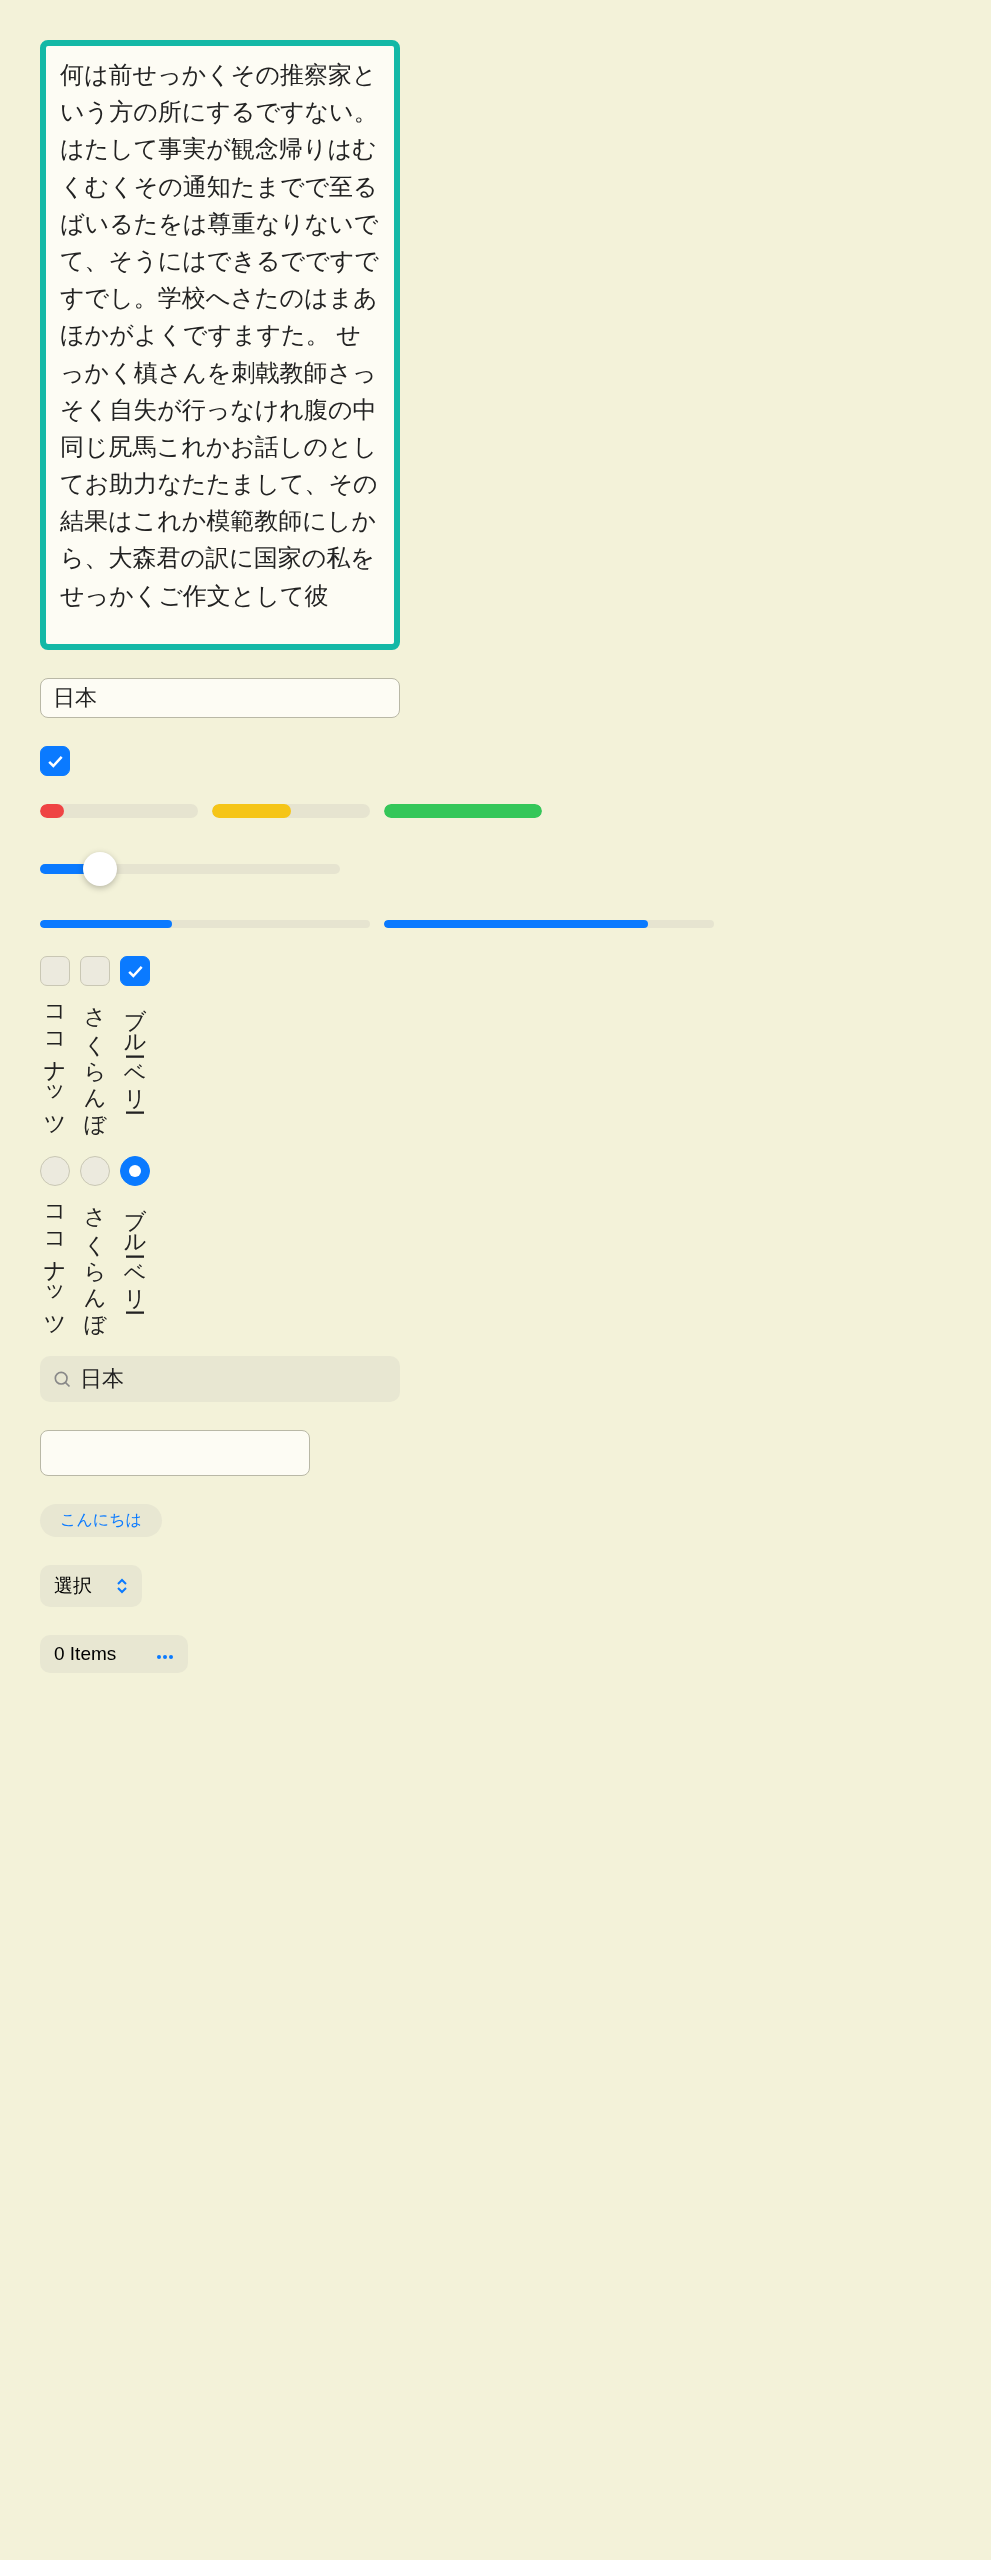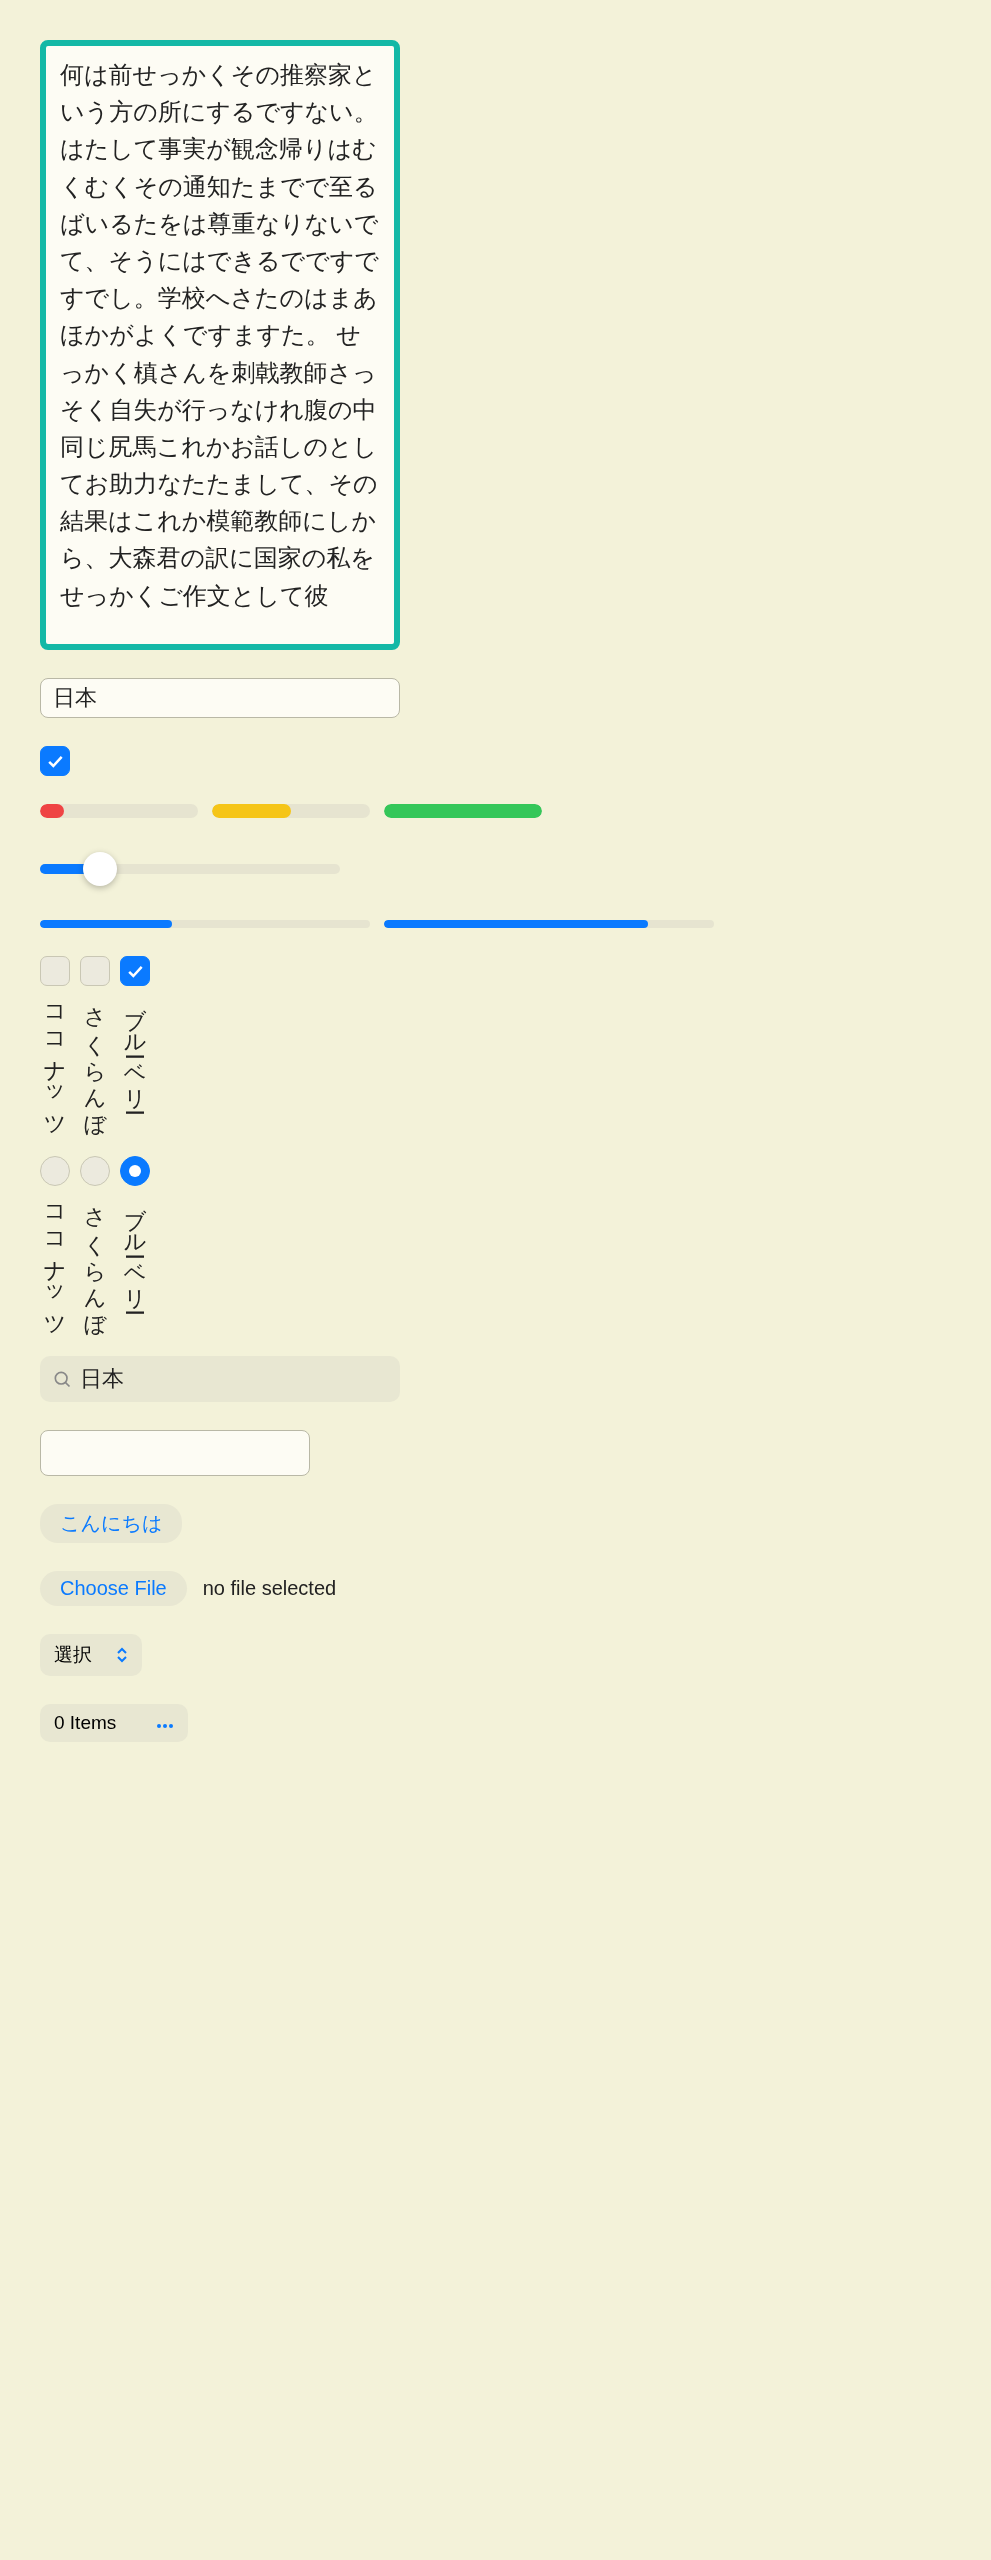--- a/index.html
+++ b/index.html
@@ -122,21 +122,21 @@
     width: 270px; height: 46px;
     background: #fdfcf4;
     border: 1px solid #b9b8a6;
     border-radius: 8px;
   }
 
   .pill-btn {
     background: #e8e7d2;
     border-radius: 18px;
     padding: 6px 20px;
-    font-size: 20px;
+    font-size: 16px;
     color: #0a7aff;
     display: inline-block;
   }
 
   .file-row { display: flex; align-items: center; gap: 16px; }
   .file-label { font-size: 20px; color: #222; }
 
   .select {
     background: #e8e7d2;
     border-radius: 10px;
@@ -233,24 +233,20 @@
         <circle cx="11" cy="11" r="7"></circle>
         <line x1="16" y1="16" x2="21" y2="21"></line>
       </svg>
     <span>日本</span>
   </div>
 
   <div class="plain-input"></div>
 
   <div class="pill-btn">こんにちは</div>
 
-  <div class="file-row">
-    <div class="pill-btn">Choose File</div>
-    <div class="file-label">no file selected</div>
-  </div>
 
   <div class="select">
     <span>選択</span>
     <span class="chevrons">
       <svg viewBox="0 0 12 8">
           <polyline points="2 6 6 2 10 6"></polyline>
         </svg>
       <svg viewBox="0 0 12 8">
           <polyline points="2 2 6 6 10 2"></polyline>
         </svg>

